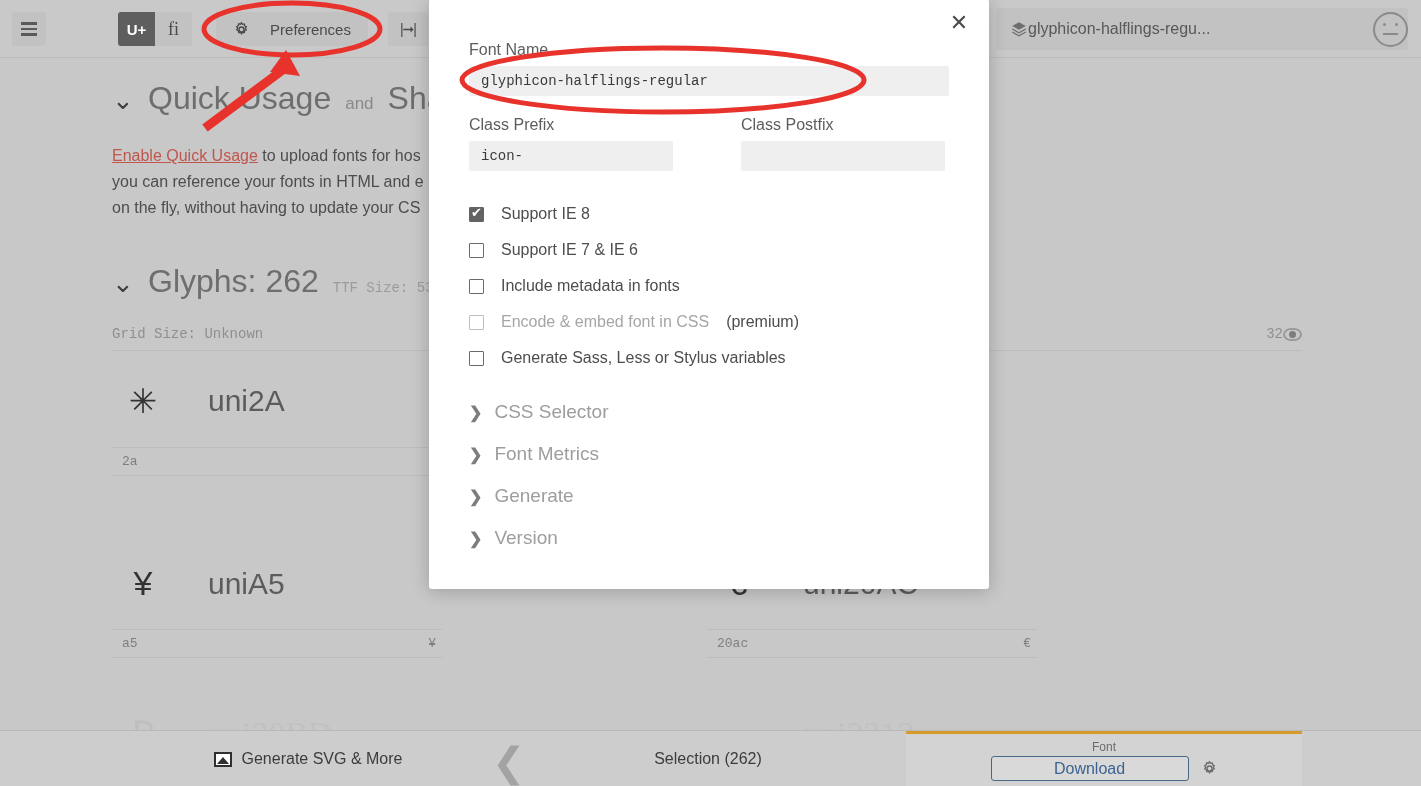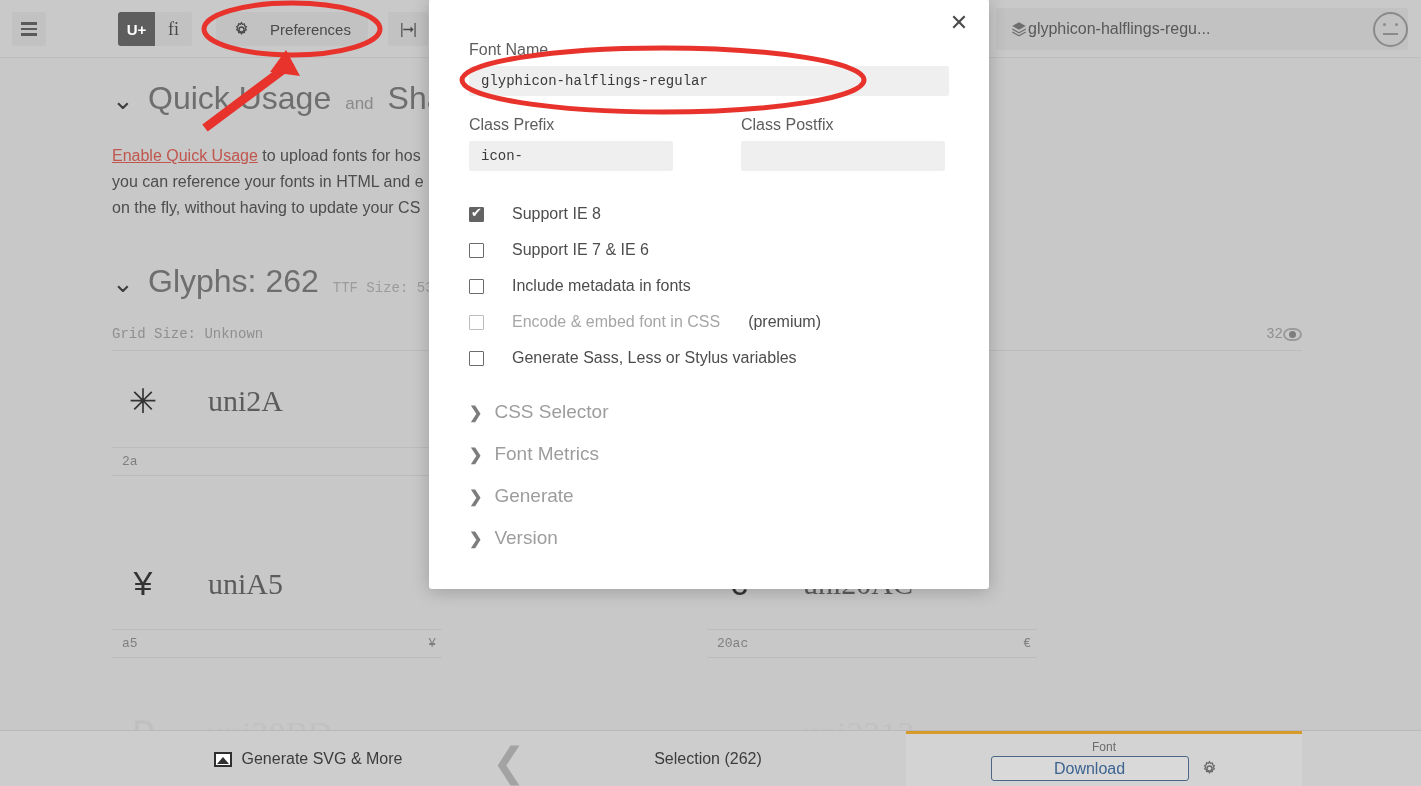--- a/index.html
+++ b/index.html
@@ -75,21 +75,21 @@
   }
   .gridsize-right { display: flex; align-items: center; }
   .eye-ico { width: 19px; height: 13px; position: relative; }
   .eye-ico .o { position: absolute; inset: 0; border: 2px solid #9a9a9a; border-radius: 50% / 60%; }
   .eye-ico .p { position: absolute; left: 6px; top: 3px; width: 7px; height: 7px; border-radius: 50%; background: #7e7e7e; }
 
   .glyph-grid { display: flex; flex-wrap: wrap; }
   .glyph-cell { width: 50%; padding: 30px 0 0 0; }
   .glyph-top { display: flex; align-items: center; gap: 46px; padding-left: 12px; }
   .glyph-sym { font-size: 34px; color: #333; width: 38px; text-align: center; }
-  .glyph-name { font-family: Liberation Serif, serif; font-size: 30px; color: #5c5c5c; }
+  .glyph-name { font-family: Liberation Sans, sans-serif; font-size: 30px; color: #5c5c5c; }
   .glyph-foot {
     margin-top: 26px; width: 330px; display: flex; justify-content: space-between;
     border-top: 1px solid #bcbcbc; border-bottom: 1px solid #bcbcbc;
     padding: 6px 6px 6px 10px;
     font-family: "Liberation Mono", monospace; font-size: 13px; color: #7f7f7f;
   }
 
   
   .faded-row { position: absolute; top: 648px; left: 112px; width: 1190px; display: flex; }
   .faded-cell { width: 50%; display: flex; align-items: center; gap: 46px; padding-left: 12px; }
@@ -138,21 +138,21 @@
   }
   .field-label { font-size: 16px; color: #5d5d5d; margin-top: 0; }
   .fld {
     width: 100%; height: 30px; background: #efefef; border: none; border-radius: 2px;
     font-family: "Liberation Mono", monospace; font-size: 14px; color: #3a3a3a;
     padding: 0 12px; margin-top: 7px;
   }
   .row2 { display: flex; gap: 68px; margin-top: 20px; }
   .row2 > div { width: 204px; }
   .opts { margin-top: 34px; display: flex; flex-direction: column; gap: 18px; }
-  .opt { display: flex; align-items: center; gap: 28px; font-size: 16px; color: #4d4d4d; cursor: pointer; }
+  .opt { display: flex; align-items: center; gap: 17px; font-size: 16px; color: #4d4d4d; cursor: pointer; }
   .cb { width: 15px; height: 15px; border: 1.6px solid #6a6a6a; border-radius: 1px; background: #fff;
         position: relative; flex: none; }
   .cb.on { background: #636363; border-color: #636363; }
   .cb.on::after { content: "✔"; position: absolute; left: 1px; top: -3px; color: #fff; font-size: 13px; }
   .opt.dim { color: #a6a6a6; }
   .opt.dim .cb { border-color: #bdbdbd; }
   .opt .prem { color: #4d4d4d; }
   .accs { margin-top: 34px; display: flex; flex-direction: column; gap: 20px; }
   .acc { display: flex; align-items: center; gap: 12px; font-size: 19px; color: #9d9d9d; cursor: pointer; }
   .acc .ch { font-size: 16px; color: #7d7d7d; font-weight: bold; }

